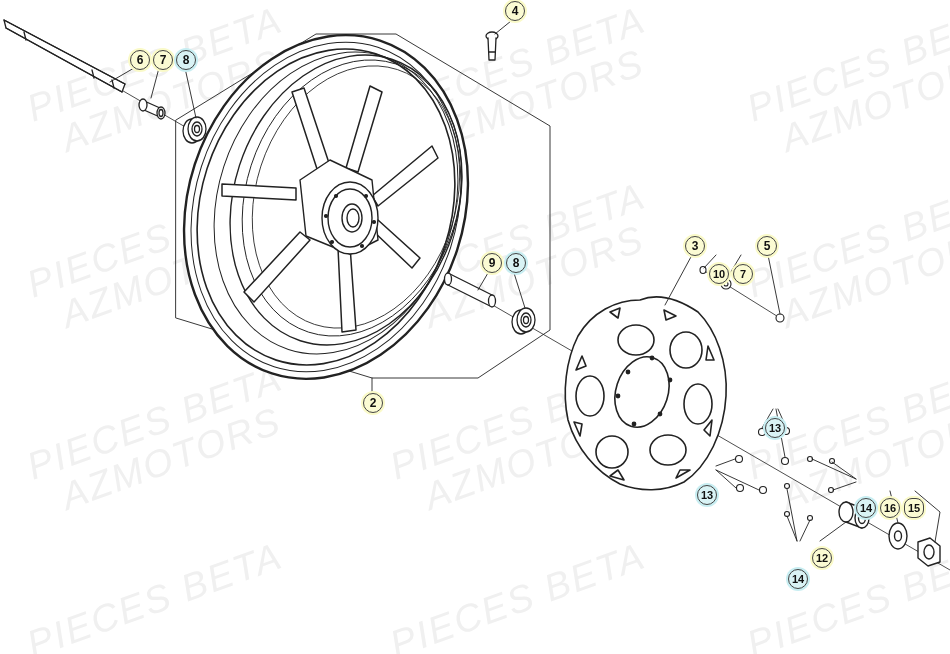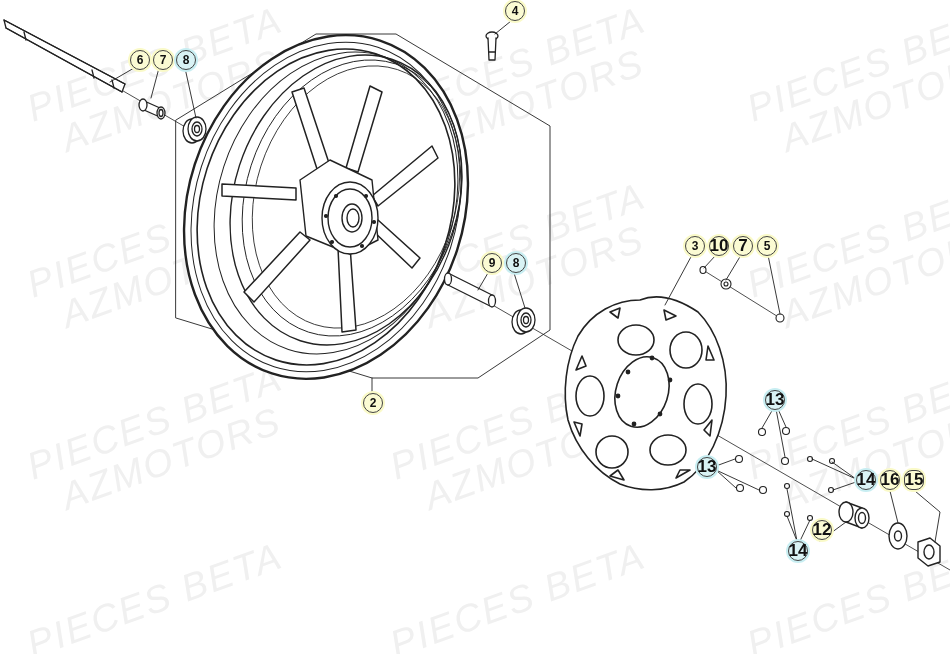--- a/index.html
+++ b/index.html
@@ -15,21 +15,21 @@
     .wm-line2 { display: block; margin-left: 22px; margin-top: 2px; }
     .callout {
       position: absolute; width: 20px; height: 20px; border-radius: 50%;
       border: 1.2px solid #444; box-sizing: border-box;
       display: flex; align-items: center; justify-content: center;
       font-family: "Liberation Sans", sans-serif; font-weight: bold; font-size: 12px;
       color: #111; cursor: pointer;
     }
     .callout.yellow { background: #fbfbd3; box-shadow: 0 0 0 2px #fafac8; }
     .callout.cyan { background: #d9f3f5; box-shadow: 0 0 0 2px #c8eef2; }
-    .callout.two { font-size: 17px; }
+    .callout.two { font-size: 11px; margin-top: 28px; }
   </style>
 </head>
 <body>
 
 <div id="diagram">
 
   <div class="watermark" style="left:22px; top:92px;">
     <span>PIECES BETA</span>
     <span class="wm-line2">AZMOTORS</span>
   </div>

